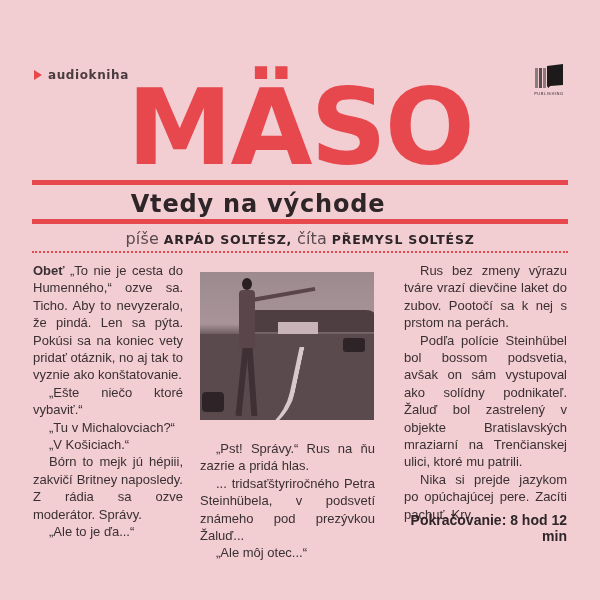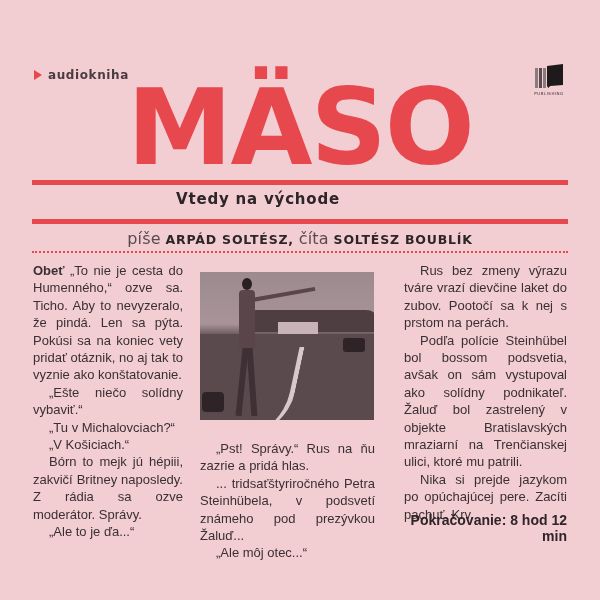--- a/index.html
+++ b/index.html
@@ -36,21 +36,21 @@
       font-family: "DejaVu Sans", sans-serif;
       font-weight: bold; font-size: 106px; line-height: 100px;
       color: #e6484d; letter-spacing: -2px;
     }
     .rule { left: 32px; width: 536px; height: 5px; background: #e6484d; }
     .rule.r1 { top: 180px; }
     .rule.r2 { top: 219px; }
     .subtitle {
       left: 0; width: 516px; top: 190px; text-align: center;
       font-family: "DejaVu Sans", sans-serif;
-      font-weight: bold; font-size: 15px; letter-spacing: 0.8px; color: #2e2528;
+      font-weight: bold; font-size: 24px; letter-spacing: 0.8px; color: #2e2528;
     }
     .credits {
       left: 0; width: 600px; top: 229px; text-align: center;
       font-family: "DejaVu Sans", sans-serif;
       font-size: 12.5px; color: #2e2528; letter-spacing: 0.8px;
     }
     .credits .lbl { font-weight: normal; font-size: 16px; color: #5a4a4e; letter-spacing: 0.2px; }
     .credits .nm { font-weight: bold; }
     .dots {
       left: 32px; width: 536px; top: 251px; height: 0;
@@ -110,28 +110,28 @@
 <div class="abs title">MÄSO</div>
 
 <div class="abs rule r1"></div>
 <div class="abs subtitle">Vtedy na východe</div>
 <div class="abs rule r2"></div>
 
 <div class="abs credits">
   <span class="lbl">píše</span>
   <span class="nm">ARPÁD SOLTÉSZ,</span>
   <span class="lbl">číta</span>
-  <span class="nm">SOLTÉSZ BOUBLÍK</span>
+  <span class="nm">PŘEMYSL SOLTÉSZ</span>
 </div>
 
 <div class="abs dots"></div>
 
 <div class="abs col c1">
   <p><span class="lead">Obeť</span><span> „To nie je cesta do Humenného,“ ozve sa. Ticho. Aby to nevyzeralo, že pindá. Len sa pýta. Pokúsi sa na koniec vety pridať otáznik, no aj tak to vyznie ako konštatovanie.</span></p>
-  <p class="ind">„Ešte niečo solídny vybaviť.“</p>
+  <p class="ind">„Ešte niečo ktoré vybaviť.“</p>
   <p class="ind">„Tu v Michalovciach?“</p>
   <p class="ind">„V Košiciach.“</p>
   <p class="ind">Bórn to mejk jú hépiii, zakvičí Britney naposledy. Z rádia sa ozve moderátor. Správy.</p>
   <p class="ind">„Ale to je ďa...“</p>
 </div>
 
 <div class="abs photo">
   <div class="trees"></div>
   <div class="bld"></div>
   <div class="road"></div>

